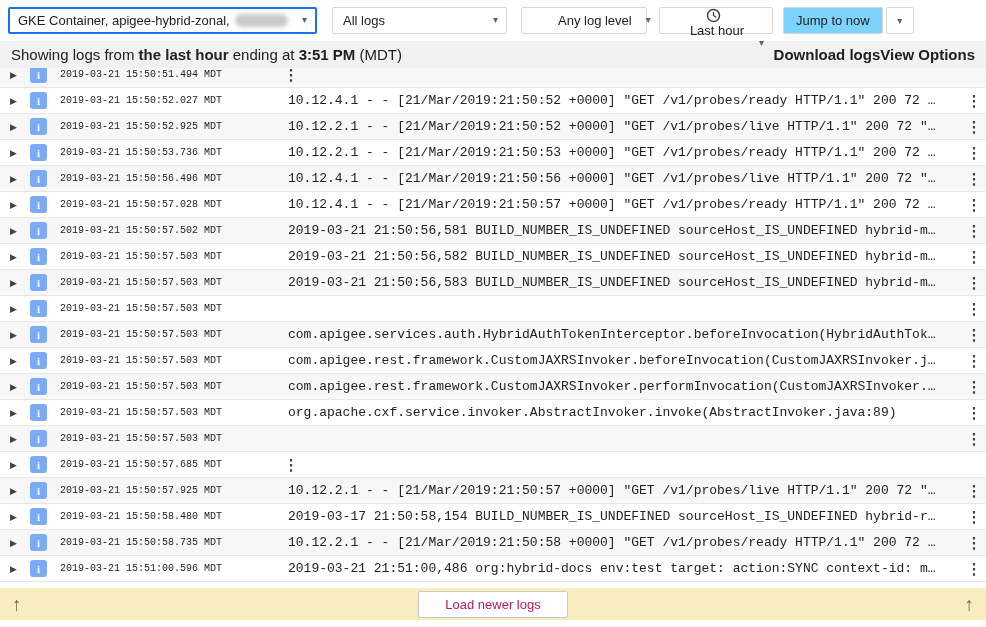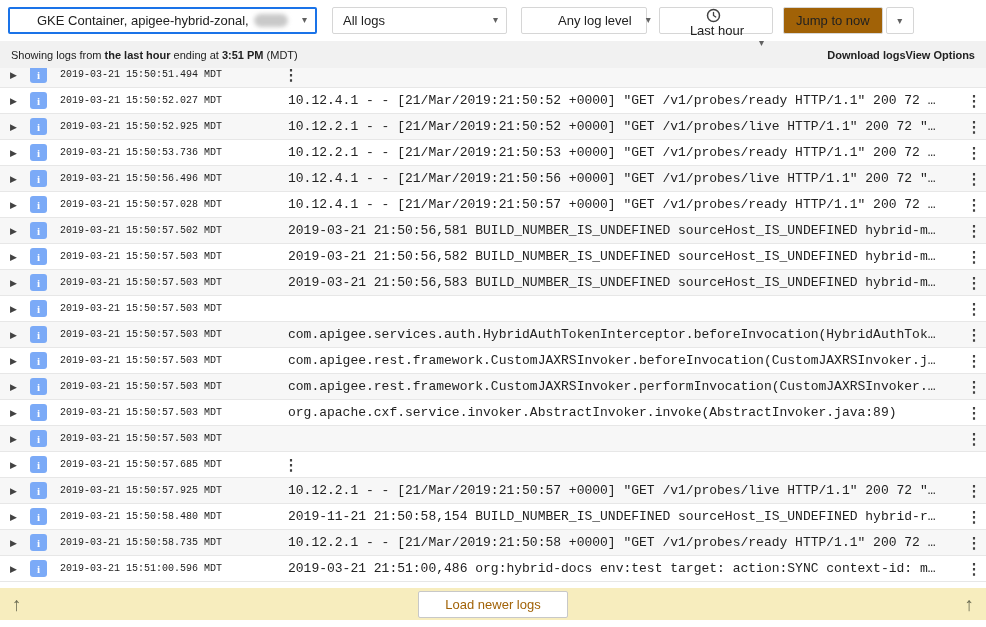--- a/index.html
+++ b/index.html
@@ -20,50 +20,50 @@
     display: flex; align-items: center;
     height: 27px; padding: 0 8px 0 10px;
     border: 1px solid #d6d6d6; border-radius: 2px;
     background: #fff; font-size: 13px; color: #212121;
     cursor: pointer; white-space: nowrap;
   }
   .select .caret {
     margin-left: auto; padding-left: 14px;
     color: #616161; font-size: 10px; line-height: 1;
   }
-  #resource-select { width: 309px; border: 2px solid #1a73e8; padding-left: 27px; margin-right: 15px; }
+  #resource-select { width: 309px; border: 2px solid #1a73e8; padding-left: 8px; margin-right: 15px; }
   #all-logs-select { width: 175px; margin-right: 14px; }
   #level-select    { width: 126px; margin-right: 12px; padding-left: 36px; }
   #time-select     { width: 114px; margin-right: 10px; flex-direction: column; }
   .redacted {
     display: inline-block; width: 92px; height: 13px;
     margin-left: 5px; background: #c9c9c9;
     border-radius: 7px; filter: blur(2px);
   }
   .clock-icon { margin-right: 7px; flex: 0 0 auto; }
   .split { display: flex; align-items: center; }
   .split-main {
     height: 27px; display: flex; align-items: center;
     padding: 0 12px; border: 1px solid #d6d6d6;
-    border-radius: 2px; background: #a16207; font-size: 13px; cursor: pointer;
+    border-radius: 2px; background: #7dd3fc; font-size: 13px; cursor: pointer;
     white-space: nowrap;
   }
   .split-arrow {
     height: 27px; width: 28px; margin-left: 3px;
     display: flex; align-items: center; justify-content: center;
     border: 1px solid #d6d6d6; border-radius: 2px; background: #fff;
     color: #616161; font-size: 10px; cursor: pointer;
   }
 
   
   .statusbar {
     height: 27px; margin-top: 1px;
     background: #f1f1f1;
     display: flex; align-items: center;
-    padding: 9px 11px; font-size: 11px; color: #212121;
+    padding: 9px 11px; font-size: 15px; color: #212121;
   }
   .statusbar .grow { flex: 1; }
   .statusbar b { font-weight: bold; }
   .status-link { font-weight: bold; cursor: pointer; white-space: nowrap; }
 
   
   .log-viewport { height: 520px; overflow: hidden; background: #fff; }
   .log-inner { margin-top: -6px; }
   .log-row {
     display: flex; align-items: center;
@@ -102,21 +102,21 @@
     height: 32px; background: #f7edbe;
     display: flex; align-items: center; padding: 0 12px;
   }
   .footer .grow { flex: 1; }
   .scroll-top {
     font-size: 19px; font-weight: bold; color: #6e6e55;
     cursor: pointer; line-height: 1; background: none; border: none; padding: 0;
   }
   .load-btn {
     background: #fff; border: 1px solid #c8c8c8; border-radius: 2px;
-    padding: 5px 26px; font-size: 13px; color: #a16207;
+    padding: 5px 26px; font-size: 13px; color: #be185d;
     font-family: "Liberation Sans", sans-serif; cursor: pointer;
   }
 </style>
 </head>
 <body>
 
 <div class="toolbar">
 
   <div class="select" id="resource-select">
     <span>GKE Container, apigee-hybrid-zonal,</span>
@@ -293,21 +293,21 @@
     <span class="info">i</span>
     <span class="ts">2019-03-21 15:50:57.925 MDT</span>
     <span class="msg">10.12.2.1 - - [21/Mar/2019:21:50:57 +0000] "GET /v1/probes/live HTTP/1.1" 200 72 "…</span>
     <span class="rowmenu">⋮</span>
   </div>
 
   <div class="log-row plain">
     <span class="expand">▶</span>
     <span class="info">i</span>
     <span class="ts">2019-03-21 15:50:58.480 MDT</span>
-    <span class="msg">2019-11-21 21:50:58,154 BUILD_NUMBER_IS_UNDEFINED sourceHost_IS_UNDEFINED hybrid-r…</span>
+    <span class="msg">2019-03-17 21:50:58,154 BUILD_NUMBER_IS_UNDEFINED sourceHost_IS_UNDEFINED hybrid-r…</span>
     <span class="rowmenu">⋮</span>
   </div>
 
   <div class="log-row shade">
     <span class="expand">▶</span>
     <span class="info">i</span>
     <span class="ts">2019-03-21 15:50:58.735 MDT</span>
     <span class="msg">10.12.2.1 - - [21/Mar/2019:21:50:58 +0000] "GET /v1/probes/ready HTTP/1.1" 200 72 …</span>
     <span class="rowmenu">⋮</span>
   </div>

